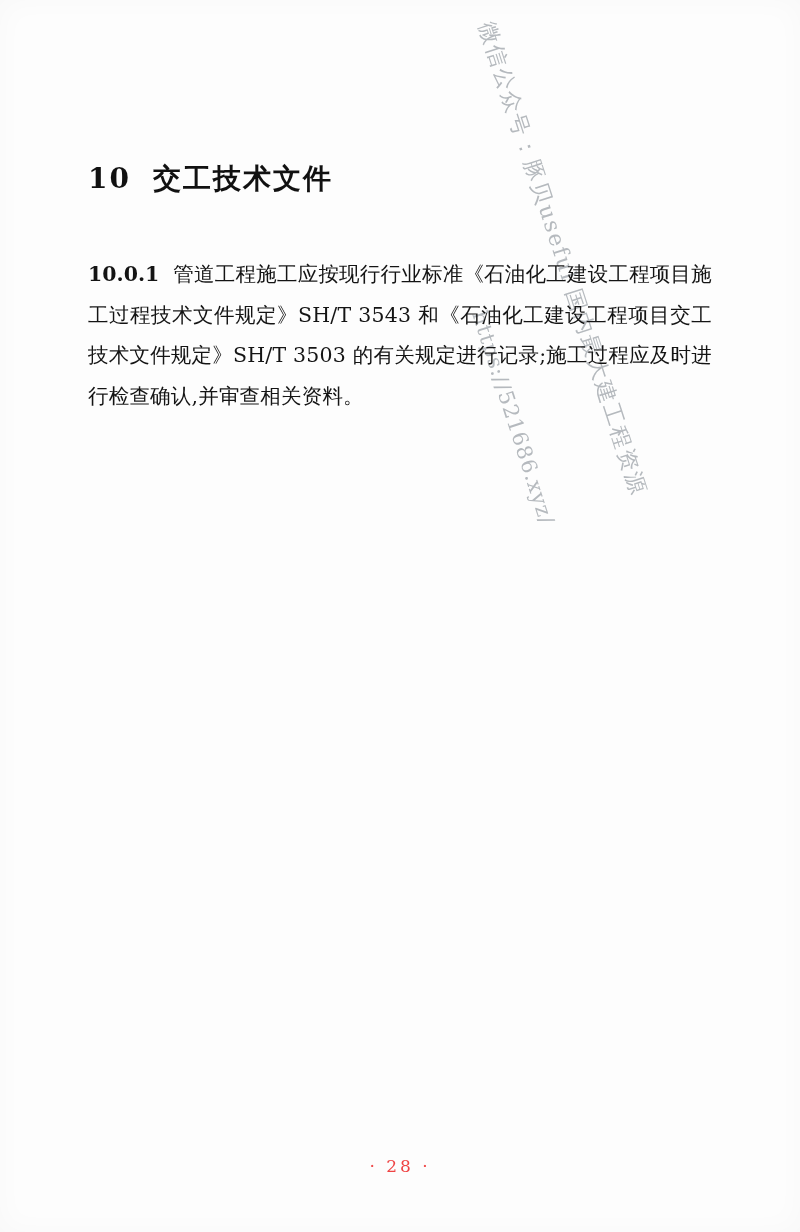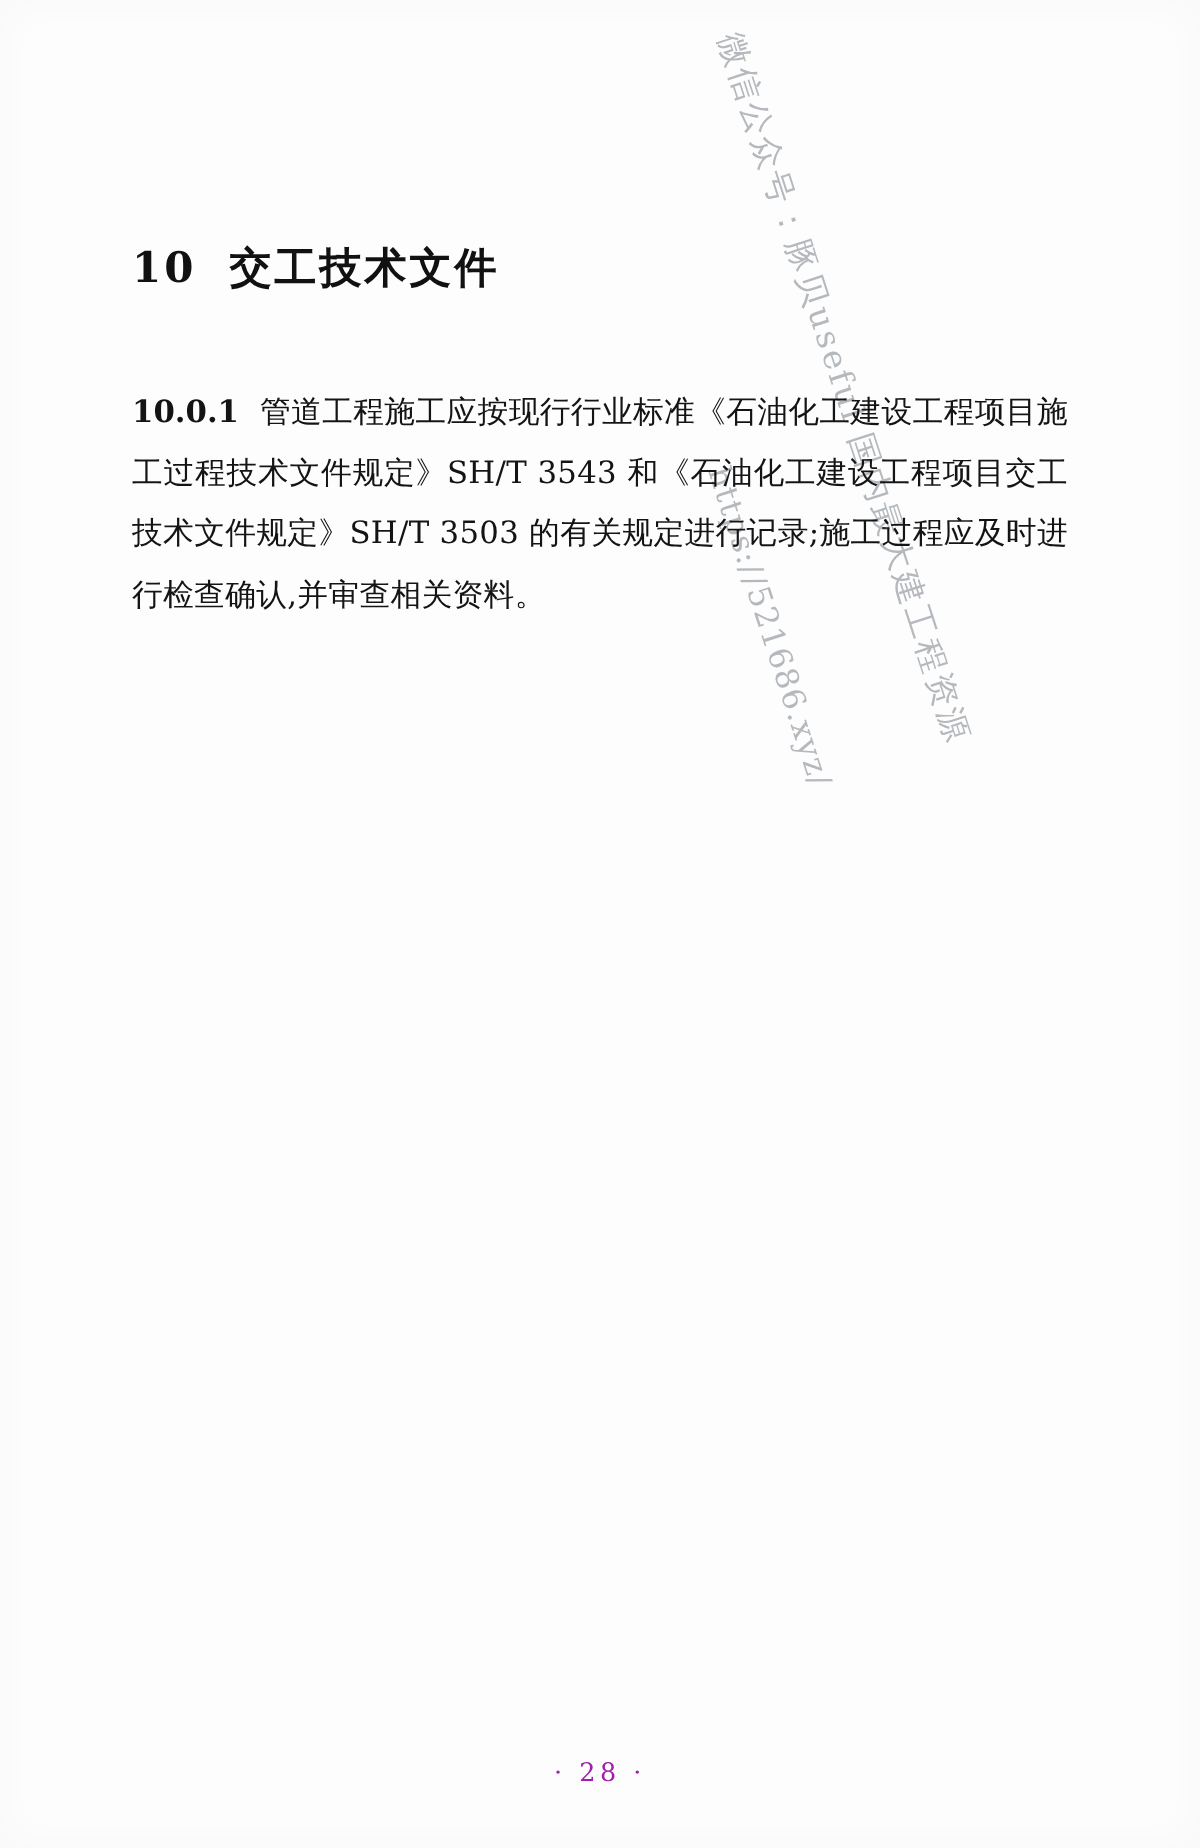--- a/index.html
+++ b/index.html
@@ -63,24 +63,24 @@
   .clause .label {
     font-weight: bold;
     margin-right: 14px;
     letter-spacing: 0px;
   }
 
   .page-number {
     position: absolute;
     left: 0;
     right: 0;
-    bottom: 40px;
+    bottom: 56px;
     text-align: center;
     font-size: 17px;
-    color: #a21caf;
+    color: #ef4444;
     letter-spacing: 3px;
   }
 
   
   .watermark {
     position: absolute;
     right: 18px;
     top: 8px;
     width: 300px;
     height: 1100px;

